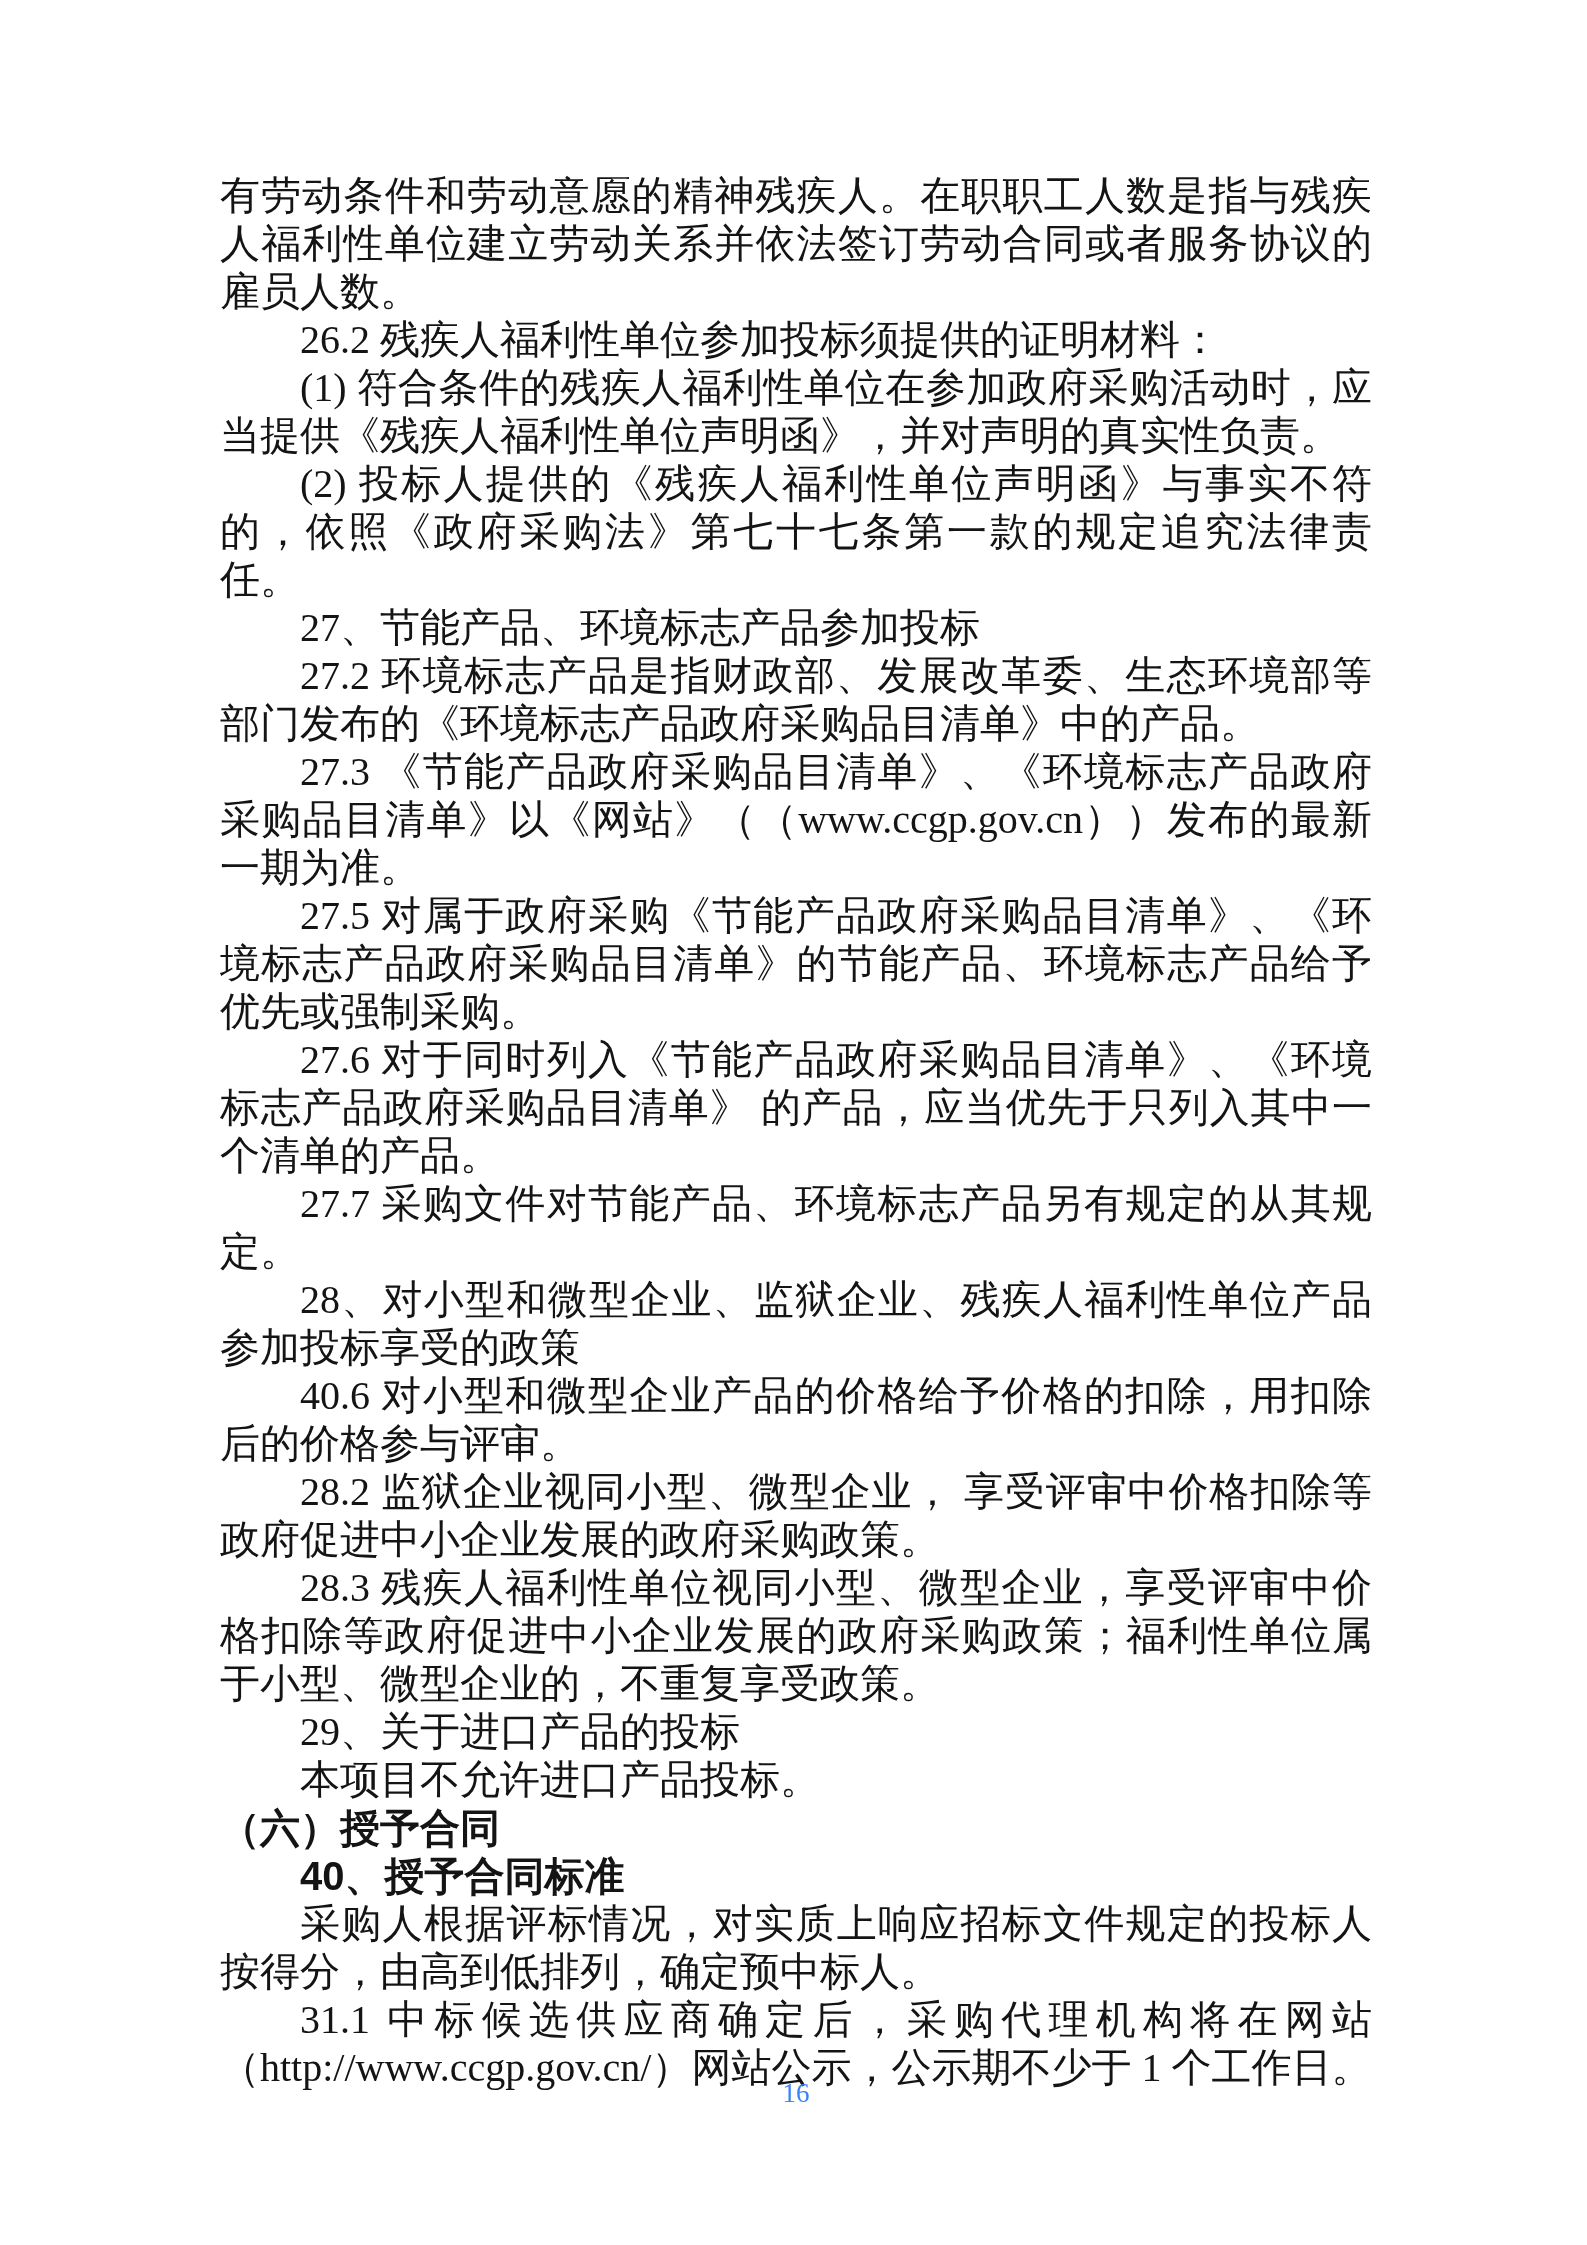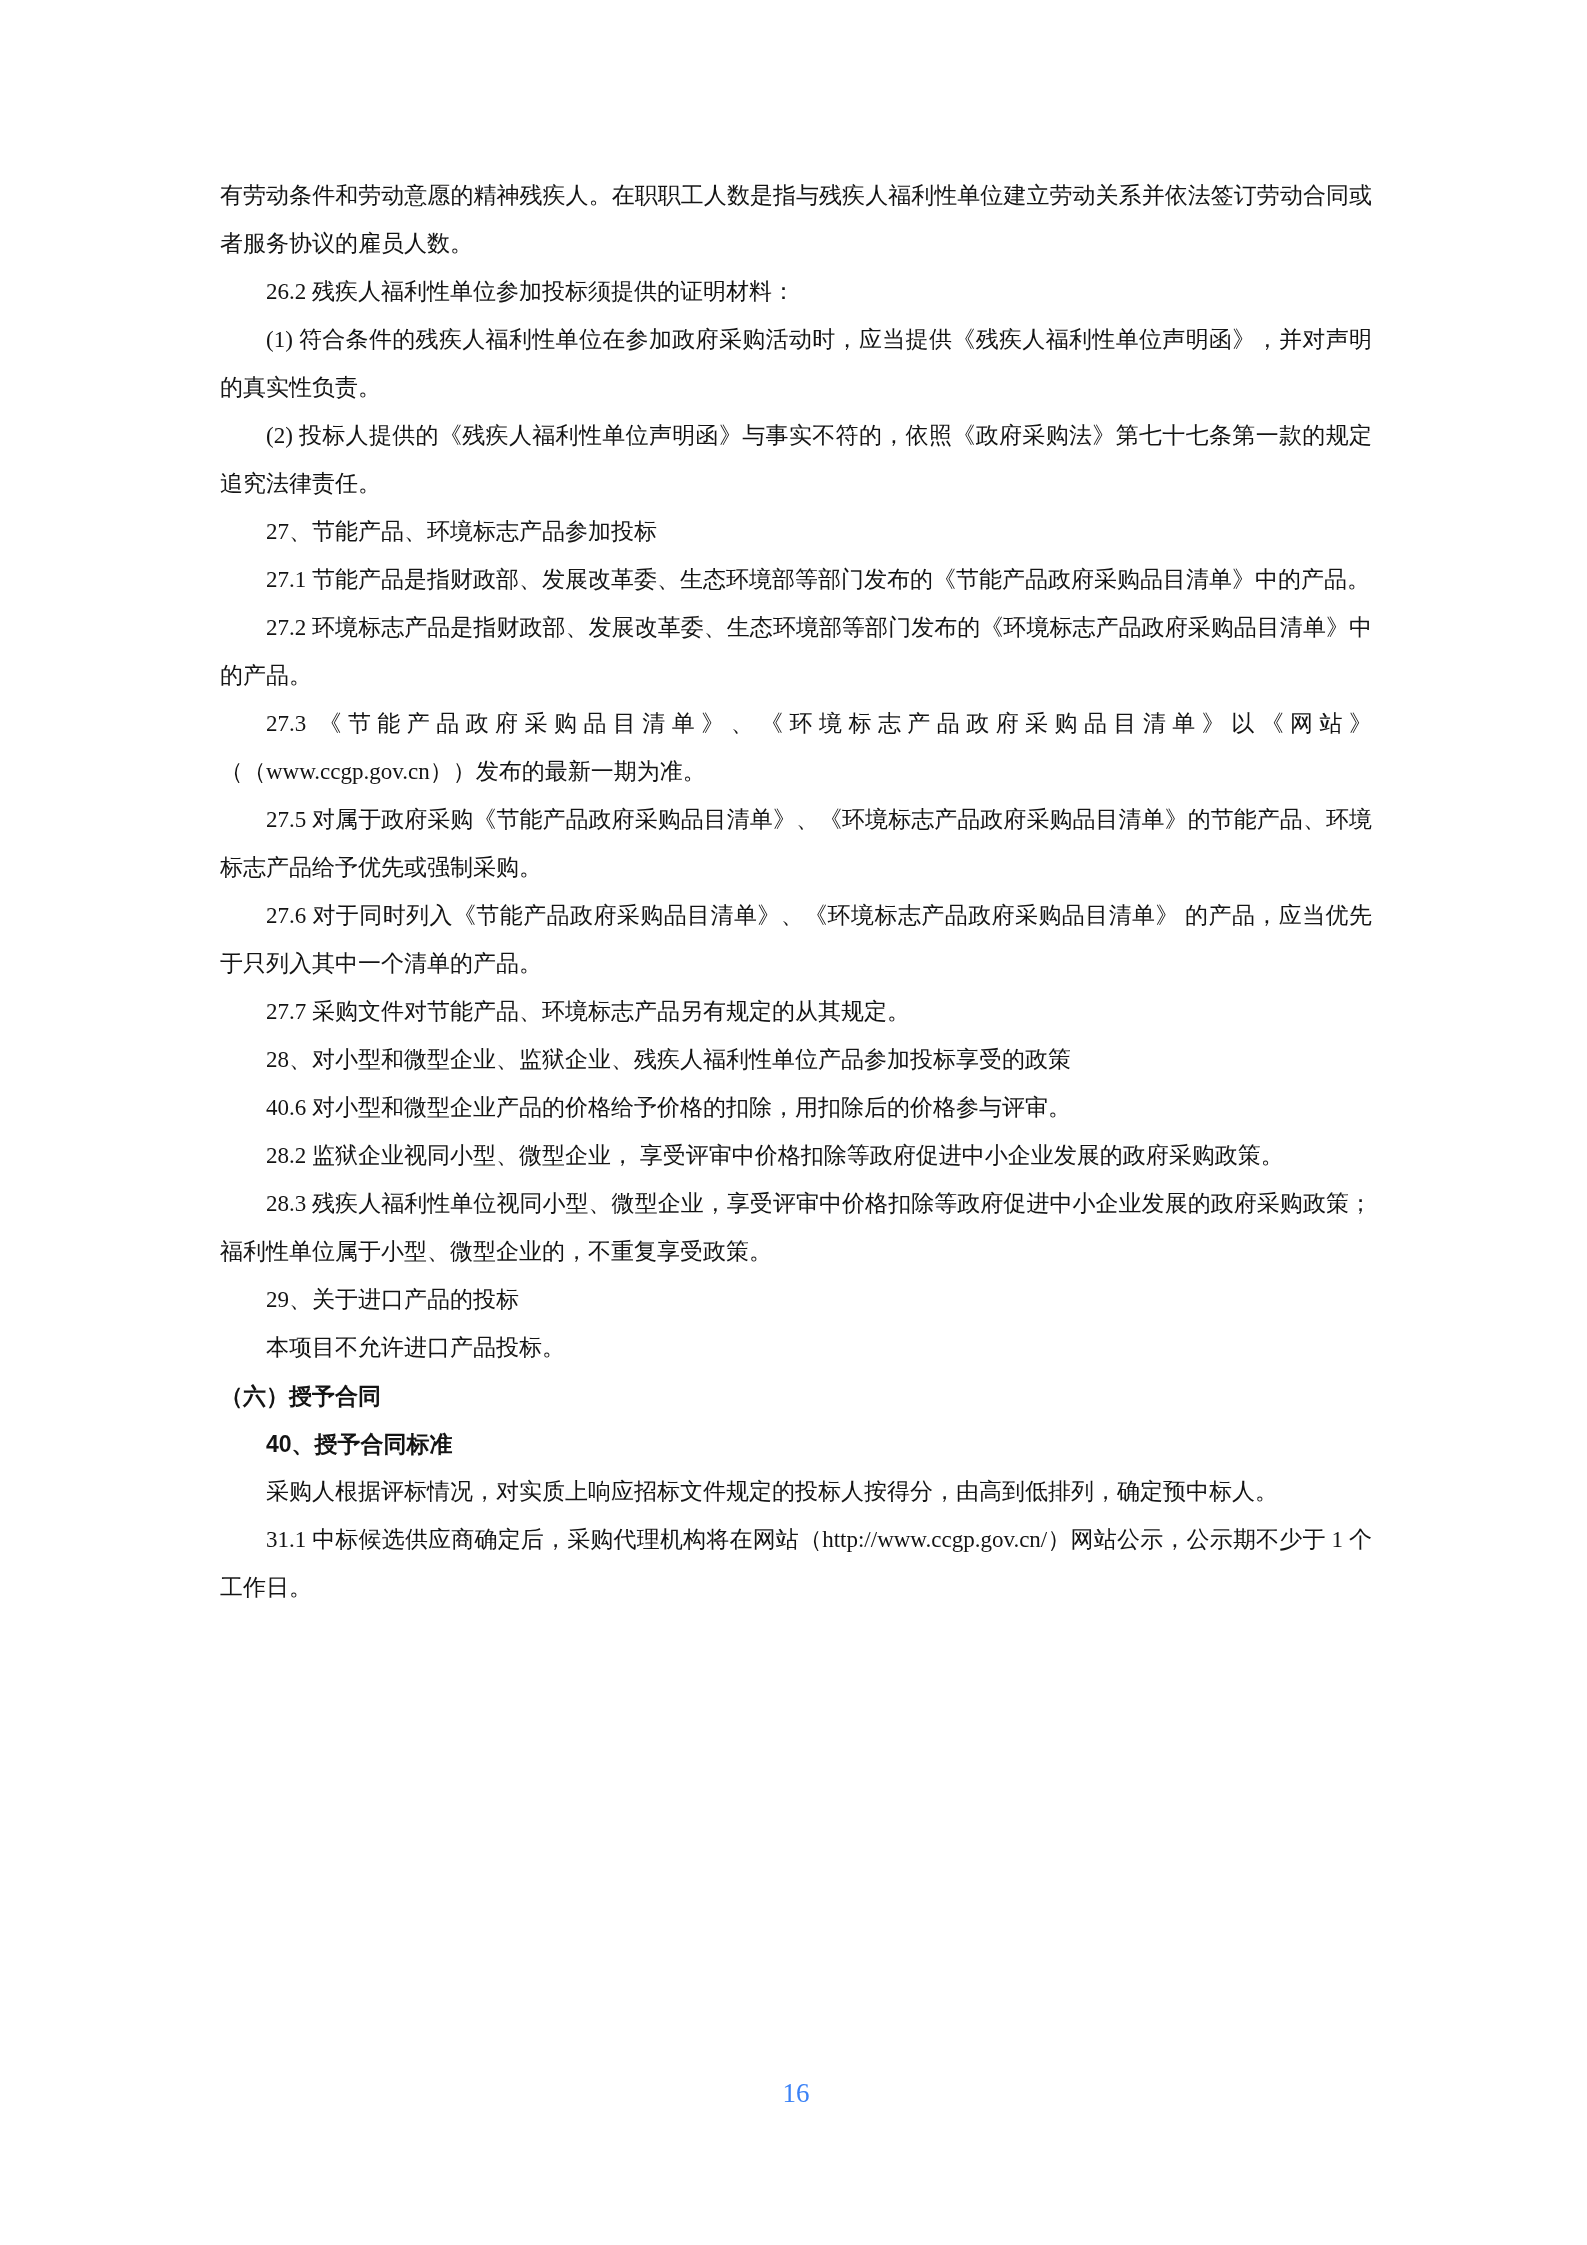--- a/index.html
+++ b/index.html
@@ -14,21 +14,21 @@
     background: #ffffff;
     overflow: hidden;
     font-family: "Liberation Serif", "DejaVu Serif", serif;
     color: #141414;
   }
   .content {
     position: absolute;
     left: 220px;
     top: 172px;
     width: 1152px;
-    font-size: 23px;
+    font-size: 40px;
     line-height: 48px;
     text-align: justify;
     text-justify: inter-character;
   }
   .content p {
     margin: 0;
     padding: 0;
   }
   .content p.indent {
     text-indent: 2em;
@@ -52,21 +52,20 @@
 </head>
 <body>
 
 <div class="page">
   <div class="content">
     <p>有劳动条件和劳动意愿的精神残疾人。在职职工人数是指与残疾人福利性单位建立劳动关系并依法签订劳动合同或者服务协议的雇员人数。</p>
     <p class="indent">26.2 残疾人福利性单位参加投标须提供的证明材料：</p>
     <p class="indent">(1) 符合条件的残疾人福利性单位在参加政府采购活动时，应当提供《残疾人福利性单位声明函》，并对声明的真实性负责。</p>
     <p class="indent">(2)  投标人提供的《残疾人福利性单位声明函》与事实不符的，依照《政府采购法》第七十七条第一款的规定追究法律责任。</p>
     <p class="indent">27、节能产品、环境标志产品参加投标</p>
-    <p class="indent">27.1 节能产品是指财政部、发展改革委、生态环境部等部门发布的《节能产品政府采购品目清单》中的产品。</p>
     <p class="indent">27.2 环境标志产品是指财政部、发展改革委、生态环境部等部门发布的《环境标志产品政府采购品目清单》中的产品。</p>
     <p class="indent">27.3 《节能产品政府采购品目清单》、《环境标志产品政府采购品目清单》以《网站》（（www.ccgp.gov.cn））发布的最新一期为准。</p>
     <p class="indent">27.5 对属于政府采购《节能产品政府采购品目清单》、《环境标志产品政府采购品目清单》的节能产品、环境标志产品给予优先或强制采购。</p>
     <p class="indent">27.6 对于同时列入《节能产品政府采购品目清单》、《环境标志产品政府采购品目清单》 的产品，应当优先于只列入其中一个清单的产品。</p>
     <p class="indent">27.7 采购文件对节能产品、环境标志产品另有规定的从其规定。</p>
     <p class="indent">28、对小型和微型企业、监狱企业、残疾人福利性单位产品参加投标享受的政策</p>
     <p class="indent">40.6 对小型和微型企业产品的价格给予价格的扣除，用扣除后的价格参与评审。</p>
     <p class="indent">28.2 监狱企业视同小型、微型企业， 享受评审中价格扣除等政府促进中小企业发展的政府采购政策。</p>
     <p class="indent">28.3 残疾人福利性单位视同小型、微型企业，享受评审中价格扣除等政府促进中小企业发展的政府采购政策；福利性单位属于小型、微型企业的，不重复享受政策。</p>
     <p class="indent">29、关于进口产品的投标</p>

